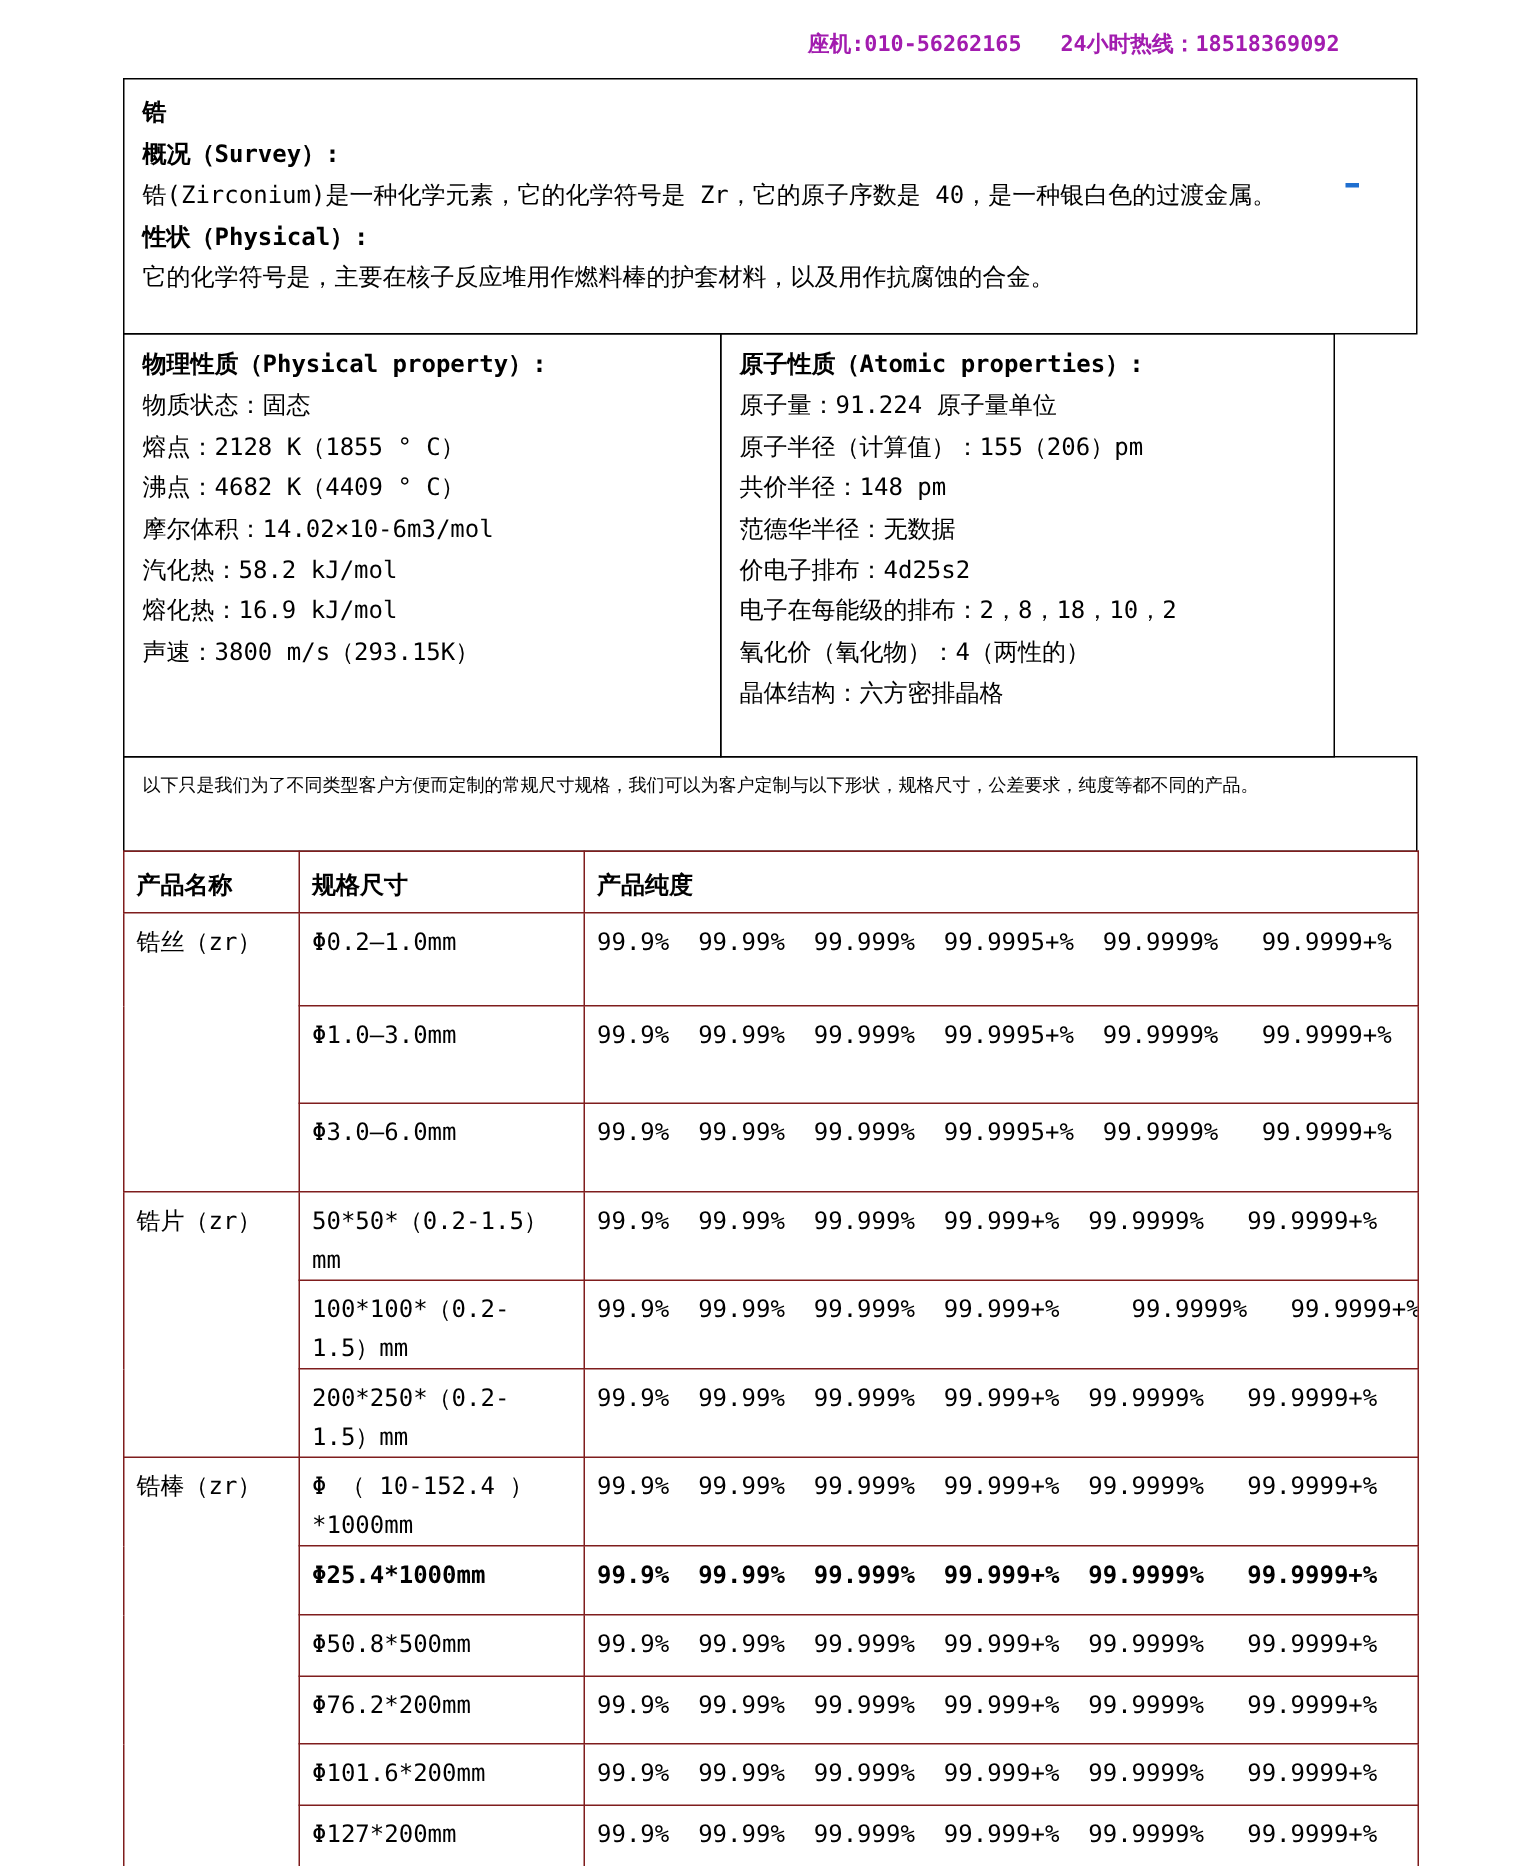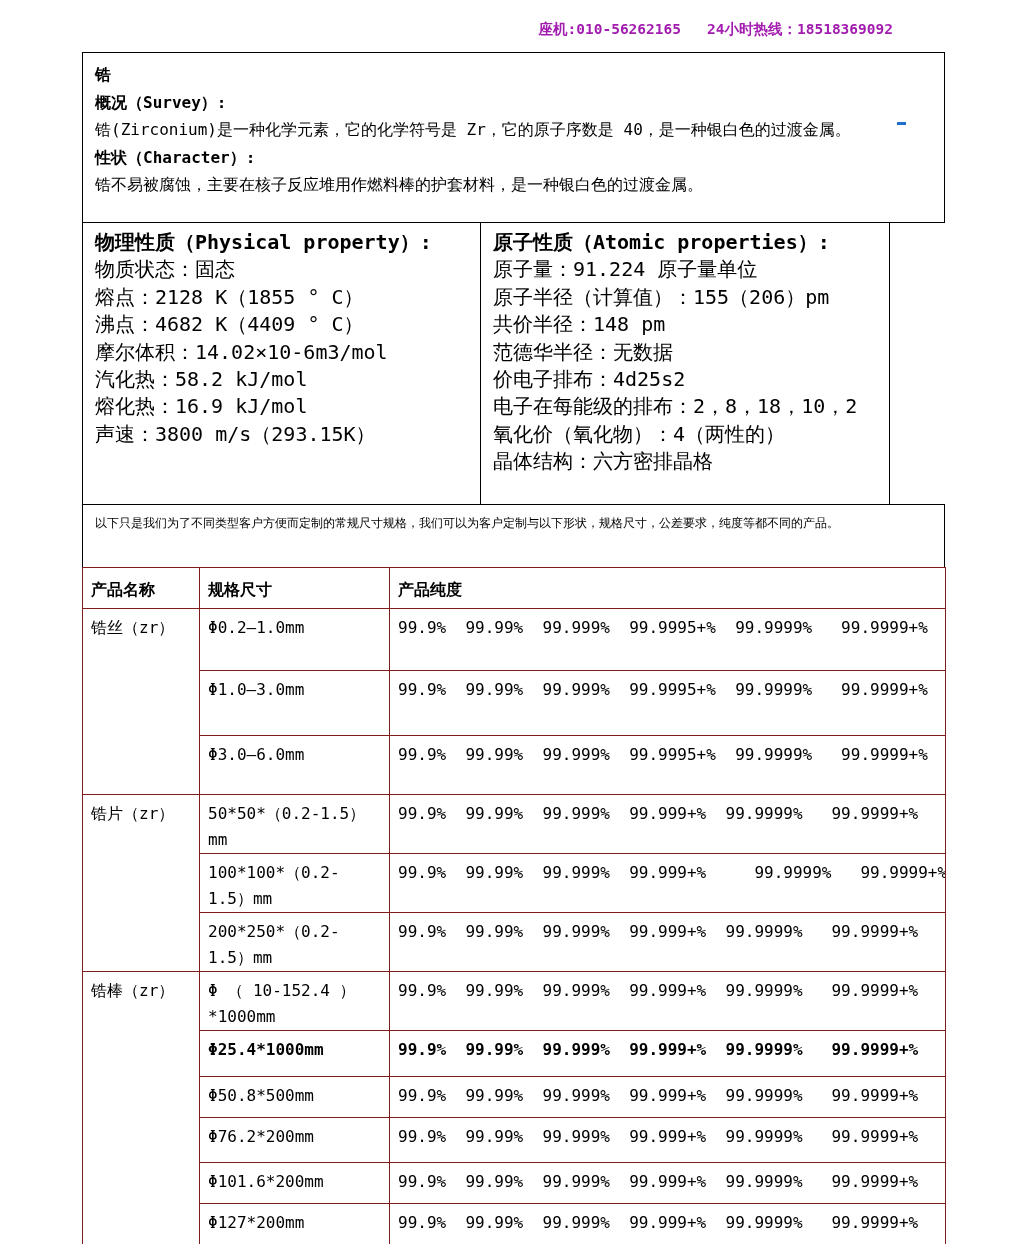--- a/index.html
+++ b/index.html
@@ -55,21 +55,21 @@
   
   .props {
     display: flex;
     margin-top: -1px;
     height: 283px;
   }
   .props .cell {
     box-sizing: border-box;
     border: 1px solid #000;
     padding: 6px 12px 0 12px;
-    font-size: 20px;
+    font-size: 16px;
     line-height: 27.4px;
   }
   .props .physical { width: 399px; }
   .props .atomic   { width: 410px; margin-left: -1px; }
   .props .hdr { font-weight: bold; }
 
   
   .note {
     margin-top: -1px;
     height: 64px;
@@ -130,22 +130,22 @@
 <body>
 
 <div class="contact"><span>座机:010-56262165</span><span class="hotline">24小时热线：18518369092</span></div>
 
 <div class="doc">
 
   <div class="box intro">
     <div class="b">锆</div>
     <div class="b">概况（Survey）:</div>
     <div>锆(Zirconium)是一种化学元素，它的化学符号是 Zr，它的原子序数是 40，是一种银白色的过渡金属。</div>
-    <div class="b">性状（Character）:</div>
-    <div>锆不易被腐蚀，主要在核子反应堆用作燃料棒的护套材料，是一种银白色的过渡金属。</div>
+    <div class="b">性状（Physical）:</div>
+    <div>它的化学符号是，主要在核子反应堆用作燃料棒的护套材料，以及用作抗腐蚀的合金。</div>
   </div>
 
   <div class="props">
     <div class="cell physical">
       <div class="hdr">物理性质（Physical property）:</div>
       <div>物质状态：固态</div>
       <div>熔点：2128 K（1855 ° C）</div>
       <div>沸点：4682 K（4409 ° C）</div>
       <div>摩尔体积：14.02×10-6m3/mol</div>
       <div>汽化热：58.2 kJ/mol</div>

